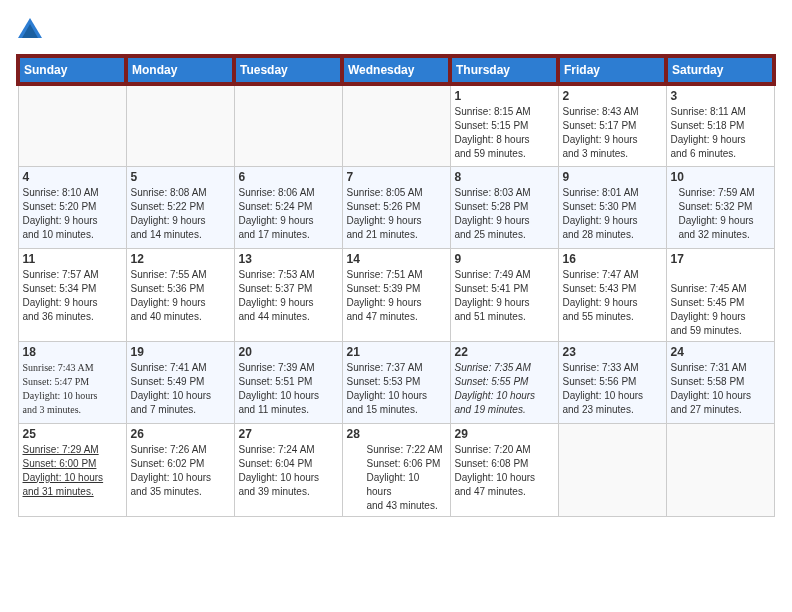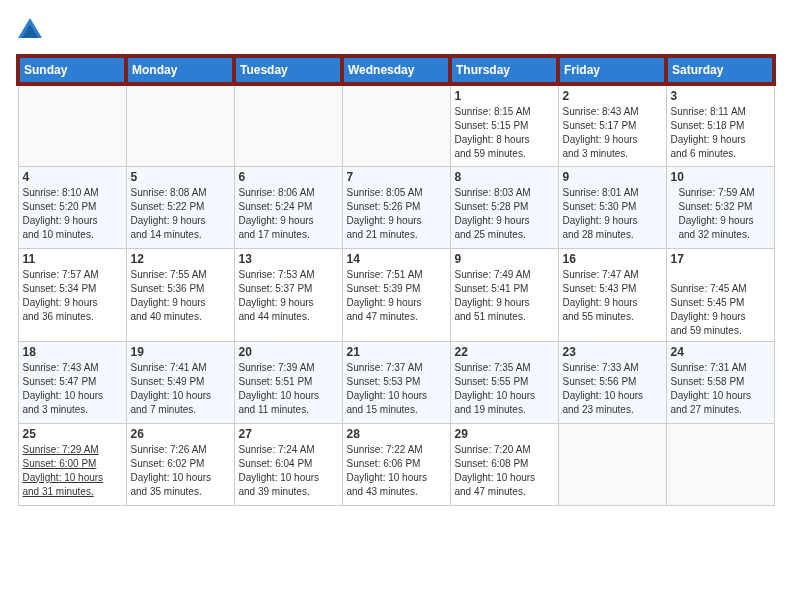--- a/index.html
+++ b/index.html
@@ -258,21 +258,21 @@
             <div class="day-number">17</div>
             <div class="day-info" style="white-space: pre-line; margin-top: 16px;">Sunrise: 7:45 AM
 Sunset: 5:45 PM
 Daylight: 9 hours
 and 59 minutes.</div>
           </td>
         </tr>
         <tr>
           <td>
             <div class="day-number">18</div>
-            <div class="day-info" style="white-space: pre-line;">Sunrise: 7:43 AM
+            <div class="day-info" style="white-space: pre-line; font-family: Liberation Serif, serif;">Sunrise: 7:43 AM
 Sunset: 5:47 PM
 Daylight: 10 hours
 and 3 minutes.</div>
           </td>
           <td>
             <div class="day-number">19</div>
             <div class="day-info" style="white-space: pre-line;">Sunrise: 7:41 AM
 Sunset: 5:49 PM
 Daylight: 10 hours
 and 7 minutes.</div>
@@ -286,21 +286,21 @@
           </td>
           <td>
             <div class="day-number">21</div>
             <div class="day-info" style="white-space: pre-line;">Sunrise: 7:37 AM
 Sunset: 5:53 PM
 Daylight: 10 hours
 and 15 minutes.</div>
           </td>
           <td>
             <div class="day-number">22</div>
-            <div class="day-info" style="white-space: pre-line;">Sunrise: 7:35 AM
+            <div class="day-info" style="white-space: pre-line; font-style: italic;">Sunrise: 7:35 AM
 Sunset: 5:55 PM
 Daylight: 10 hours
 and 19 minutes.</div>
           </td>
           <td>
             <div class="day-number">23</div>
             <div class="day-info" style="white-space: pre-line;">Sunrise: 7:33 AM
 Sunset: 5:56 PM
 Daylight: 10 hours
 and 23 minutes.</div>
@@ -330,21 +330,21 @@
           </td>
           <td>
             <div class="day-number">27</div>
             <div class="day-info" style="white-space: pre-line;">Sunrise: 7:24 AM
 Sunset: 6:04 PM
 Daylight: 10 hours
 and 39 minutes.</div>
           </td>
           <td>
             <div class="day-number">28</div>
-            <div class="day-info" style="white-space: pre-line;">Sunrise: 7:22 AM
+            <div class="day-info" style="white-space: pre-line; margin-left: 20px;">Sunrise: 7:22 AM
 Sunset: 6:06 PM
 Daylight: 10 hours
 and 43 minutes.</div>
           </td>
           <td>
             <div class="day-number">29</div>
             <div class="day-info" style="white-space: pre-line;">Sunrise: 7:20 AM
 Sunset: 6:08 PM
 Daylight: 10 hours
 and 47 minutes.</div>

